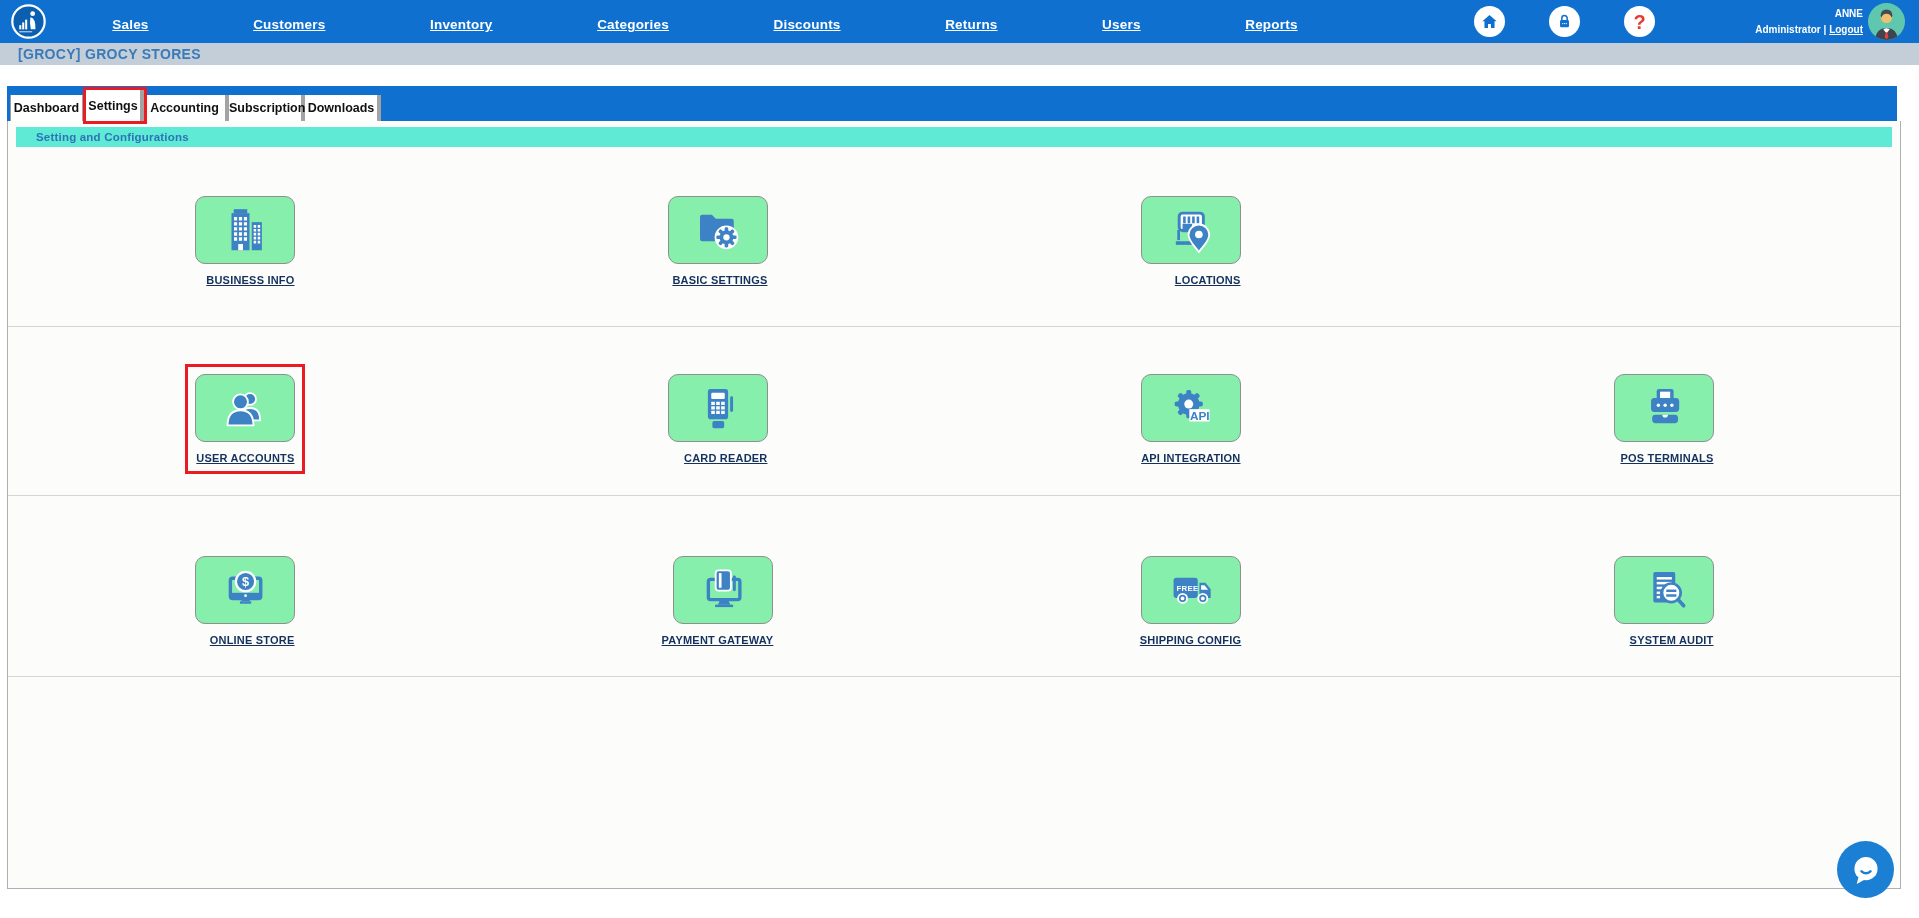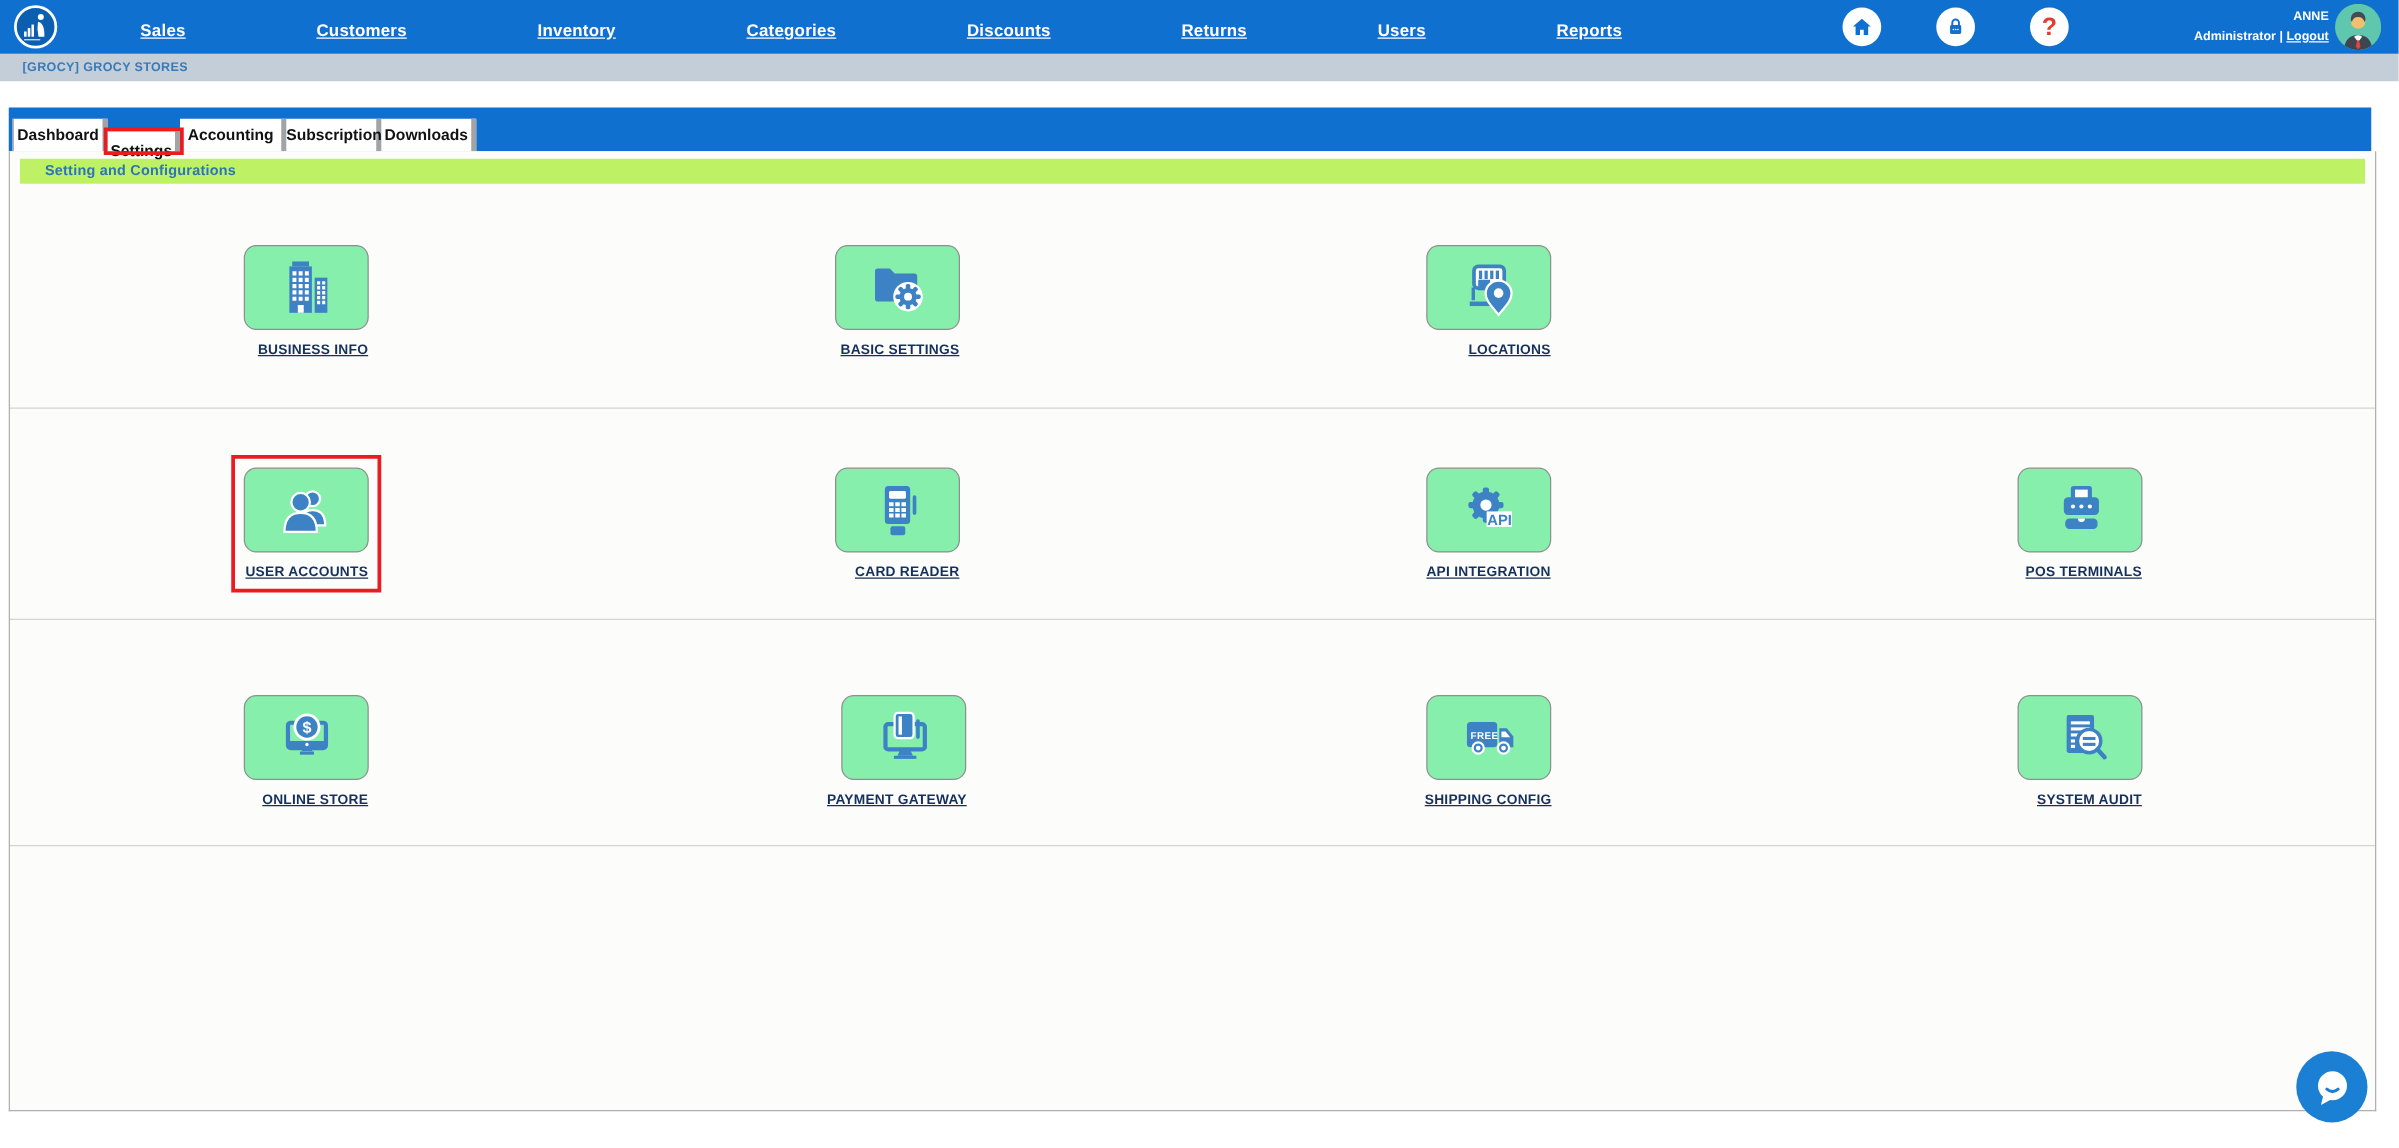--- a/index.html
+++ b/index.html
@@ -12,34 +12,34 @@
   .nav-link { color:#fff; font-weight:bold; font-size:13.5px; text-decoration:underline; letter-spacing:.2px; cursor:pointer; }
   .nav-icons { position:absolute; left:1474px; top:6px; display:flex; gap:44px; }
   .circle-btn { width:31px; height:31px; border-radius:50%; background:#fff; display:flex; align-items:center; justify-content:center; cursor:pointer; }
   .help-glyph { color:#e23c32; font-weight:bold; font-size:20px; line-height:1; }
   .user-block { position:absolute; right:56px; top:6px; text-align:right; color:#fff; font-size:10px; font-weight:bold; line-height:1.55; }
   .user-block .logout { text-decoration:underline; cursor:pointer; }
   .avatar { position:absolute; left:1868px; top:3px; width:37px; height:37px; border-radius:50%; overflow:hidden; cursor:pointer; }
 
   
   .breadcrumb { position:absolute; left:0; top:43px; width:1919px; height:22px; background:#c3ced8; display:flex; align-items:center; padding-left:18px; }
-  .breadcrumb span { color:#3a7ab8; font-weight:bold; font-size:10px; letter-spacing:.3px; }
+  .breadcrumb span { color:#3a7ab8; font-weight:bold; font-size:14px; letter-spacing:.3px; }
 
   
   .tabbar { position:absolute; left:7px; top:86px; width:1890px; height:35px; background:#1070cf; }
   .tabs { position:absolute; left:3px; bottom:0; display:flex; align-items:flex-end; }
   .tab { background:#fff; height:26px; line-height:26px; text-align:center; font-size:12.5px; font-weight:bold; color:#111; border-right:4px solid #a3a3a3; cursor:pointer; }
   .tab:first-child { border-left:1px solid #9a9a9a; }
   .tab:nth-child(1){ width:76px; } .tab:nth-child(2){ width:58px; } .tab:nth-child(3){ width:85px; } .tab:nth-child(4){ width:76px; } .tab:nth-child(5){ width:76px; }
-  .tab.active { height:16px; line-height:33px; }
+  .tab.active { height:31px; line-height:33px; }
   .tab.annotated { outline:3px solid #ea1c22; outline-offset:0; position:relative; z-index:2; }
 
   
   .panel { position:absolute; left:7px; top:121px; width:1894px; height:768px; background:#fcfcfa; border:1px solid #b0b0b0; border-top:none; }
-  .section-header { margin:6px 8px 0 8px; height:20px; background:#bef264; display:flex; align-items:center; padding-left:20px; color:#2e74b8; font-weight:bold; font-size:11.5px; letter-spacing:.2px; }
+  .section-header { margin:6px 8px 0 8px; height:20px; background:#5eead4; display:flex; align-items:center; padding-left:20px; color:#2e74b8; font-weight:bold; font-size:11.5px; letter-spacing:.2px; }
 
   .grid-row { display:grid; grid-template-columns:repeat(4,1fr); justify-items:center; align-items:start; border-bottom:1px solid #d4d4d4; }
   .row1 { height:180px; padding-top:39px; }
   .row2 { height:169px; padding-top:37px; }
   .row3 { height:181px; padding-top:50px; }
 
   .tile { display:flex; flex-direction:column; align-items:flex-end; padding:7px; border:3px solid transparent; cursor:pointer; }
   .tile.annotated { border-color:#ea1c22; }
   .card { width:100px; height:68px; background:#86efac; border:1.5px solid #8f8f8f; border-radius:10px; display:flex; align-items:center; justify-content:center; }
   .card svg { width:54px; height:54px; }

